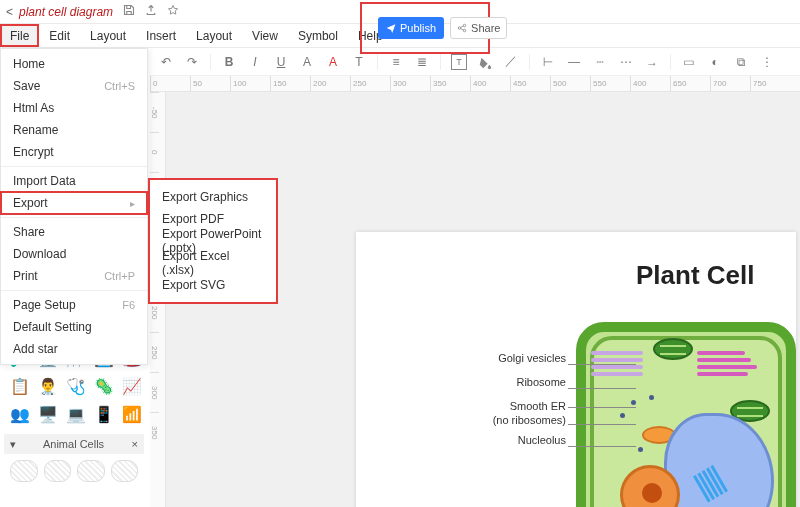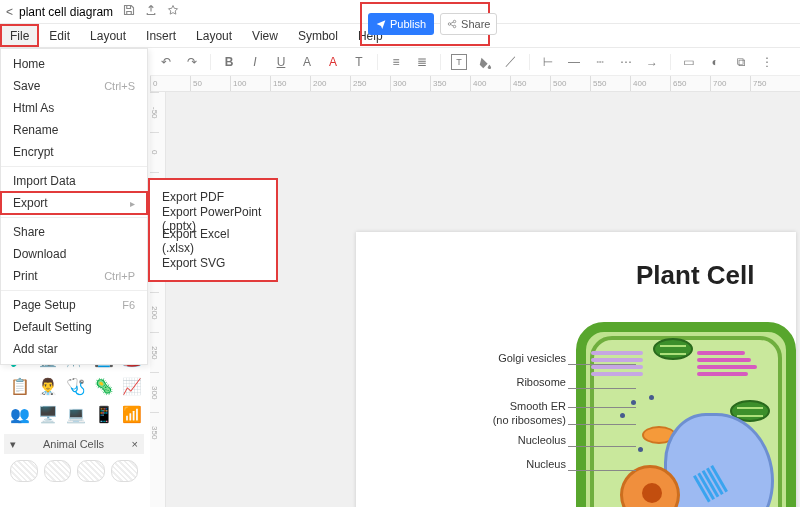--- a/index.html
+++ b/index.html
@@ -1,32 +1,32 @@
 <!DOCTYPE html>
 <html><head>
 <meta charset="utf-8">
 <style>
   * { box-sizing: border-box; margin: 0; padding: 0; font-family: -apple-system, "Segoe UI", Arial, sans-serif; }
   body { width: 800px; height: 507px; overflow: hidden; background: #fff; position: relative; }
 
   .titlebar { height: 24px; display:flex; align-items:center; padding:0 6px; border-bottom:1px solid #eaeaea; font-size:12px; color:#333; }
   .titlebar .back { margin-right:6px; color:#666; cursor:pointer; }
-  .titlebar .title { color:#000000; }
+  .titlebar .title { color:#b91c1c;font-style:italic; }
   .titlebar .ticons { margin-left:10px; display:flex; gap:10px; color:#888; }
   .titlebar .ticons span { cursor:pointer; }
 
   .menubar { height:24px; display:flex; font-size:12px; border-bottom:1px solid #eaeaea; position:relative; }
   .menubar .mitem { padding:0 10px; height:100%; display:flex; align-items:center; cursor:pointer; color:#333; }
   .menubar .mitem.active { background:#f2f2f2; }
   .menubar .mitem.highlighted { outline:2px solid #e23b3b; outline-offset:-2px; }
   .menubar .bot-icon { margin-left:4px; color:#999; }
 
   .pubshare {
-    position:absolute; left:360px; top:2px; height:44px; width:130px;
-    border:2px solid #e23b3b; display:flex; align-items:center; padding:4px 6px; gap:6px;
+    position:absolute; left:360px; top:2px; height:52px; width:130px;
+    border:2px solid #e23b3b; display:flex; align-items:center; padding:4px 16px; gap:6px;
     z-index:5; background:transparent;
   }
   .publish-btn { background:#2b7bff; color:#fff; font-size:11px; border-radius:3px; height:22px; padding:0 8px; display:flex; align-items:center; gap:4px; cursor:pointer; }
   .share-btn { background:#fff; border:1px solid #d5d5d5; font-size:11px; color:#555; border-radius:3px; height:22px; padding:0 6px; display:flex; align-items:center; gap:4px; cursor:pointer; }
 
   .toolbar { position:absolute; left:150px; top:48px; right:0; height:28px; border-bottom:1px solid #eee; display:flex; align-items:center; gap:10px; padding:0 8px; font-size:12px; color:#777; }
   .toolbar .tool { cursor:pointer; width:16px; height:16px; display:flex; align-items:center; justify-content:center; }
   .tool svg { display:block; }
   .toolbar .sep { width:1px; height:16px; background:#eee; }
 
@@ -248,20 +248,21 @@
     </div>
     <div class="fitem">
       <span>Default Setting</span>
     </div>
     <div class="fitem">
       <span>Add star</span>
     </div>
   </div>
 
 <div class="export-sub">
+    <div class="eitem">Export Graphics</div>
     <div class="eitem">Export PDF</div>
     <div class="eitem">Export PowerPoint (.pptx)</div>
     <div class="eitem">Export Excel (.xlsx)</div>
     <div class="eitem">Export SVG</div>
   </div>
 
 <div class="shape-panel">
   <div class="shape-grid">
     <div class="cell">🧪</div>
     <div class="cell">🔬</div>
@@ -325,16 +326,15 @@
       <div class="ribo" style="left:28%;top:48%"></div>
       <div class="ribo" style="left:33%;top:28%"></div>
     </div>
 
     <div class="labels">
       <div class="lab">Golgi vesicles</div>
       <div class="lab">Ribosome</div>
       <div class="lab" style="height:14px">Smooth ER</div>
       <div class="lab" style="height:20px">(no ribosomes)</div>
       <div class="lab">Nucleolus</div>
-      <div class="lab">Nucleus</div>
     </div>
   </div>
 </div>
 
 </body></html>

